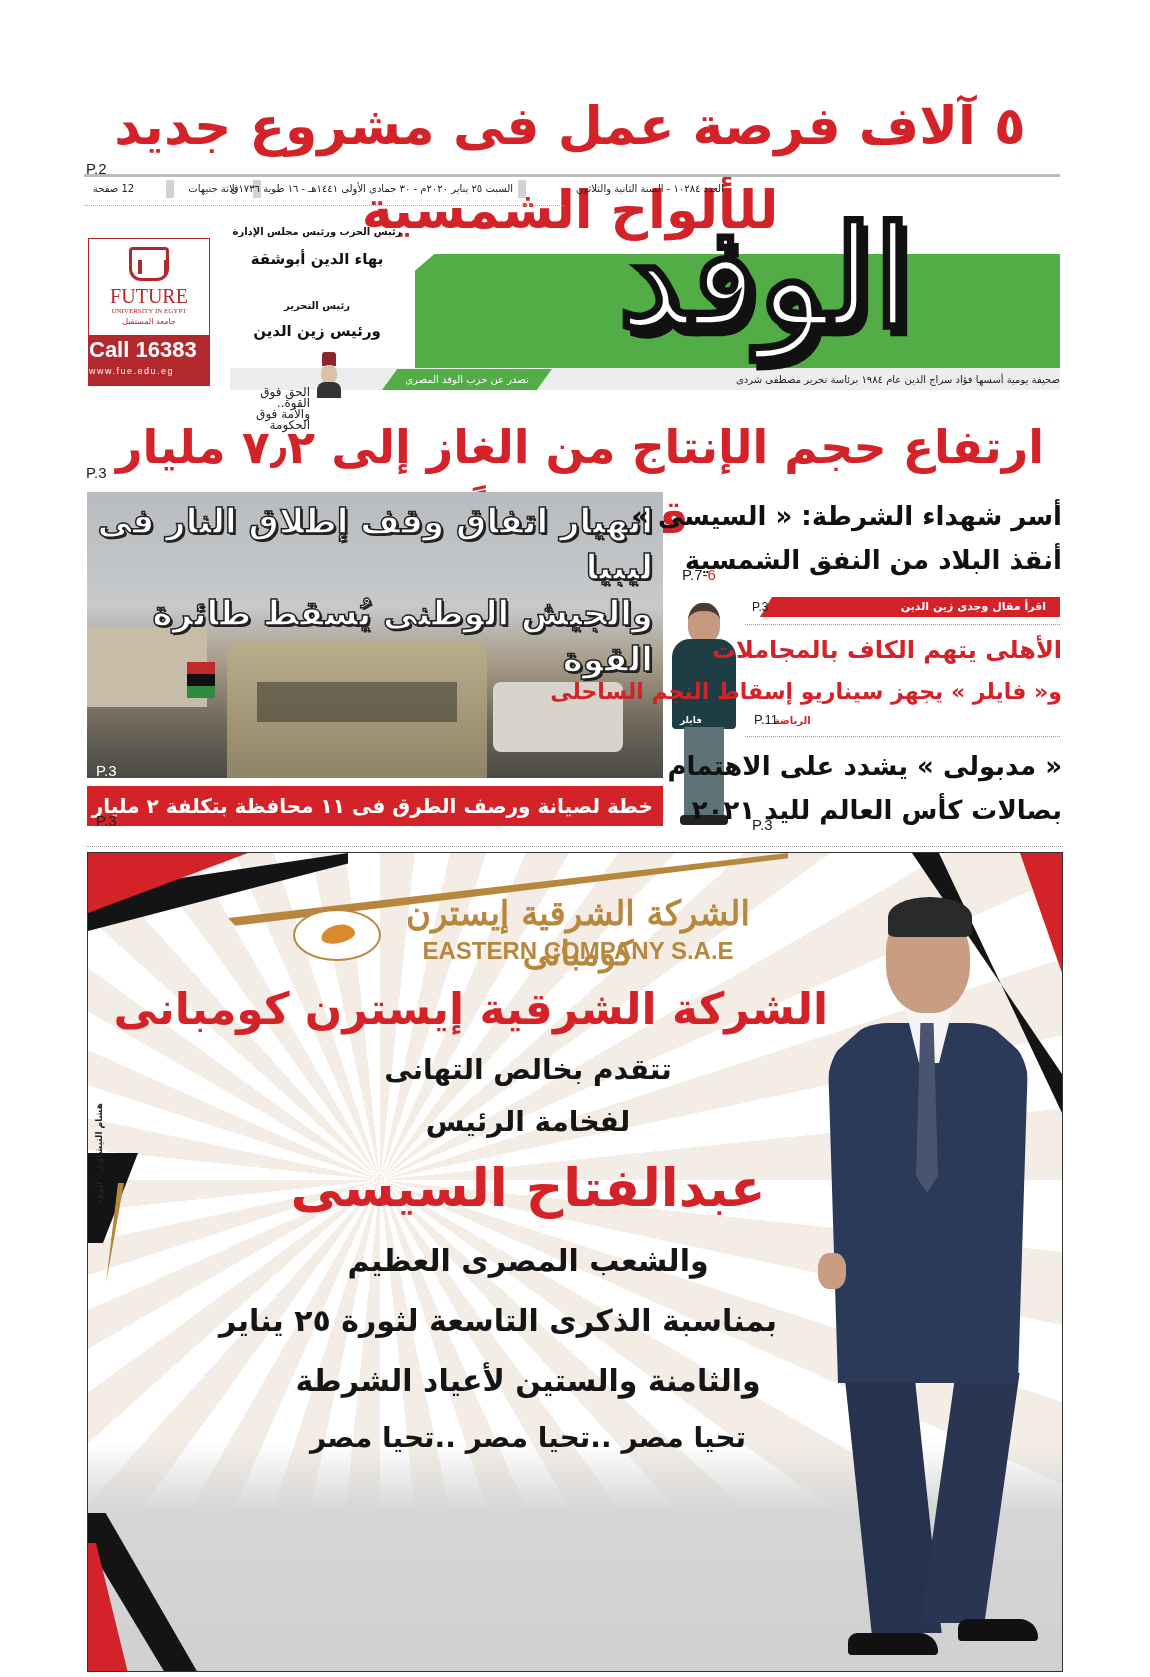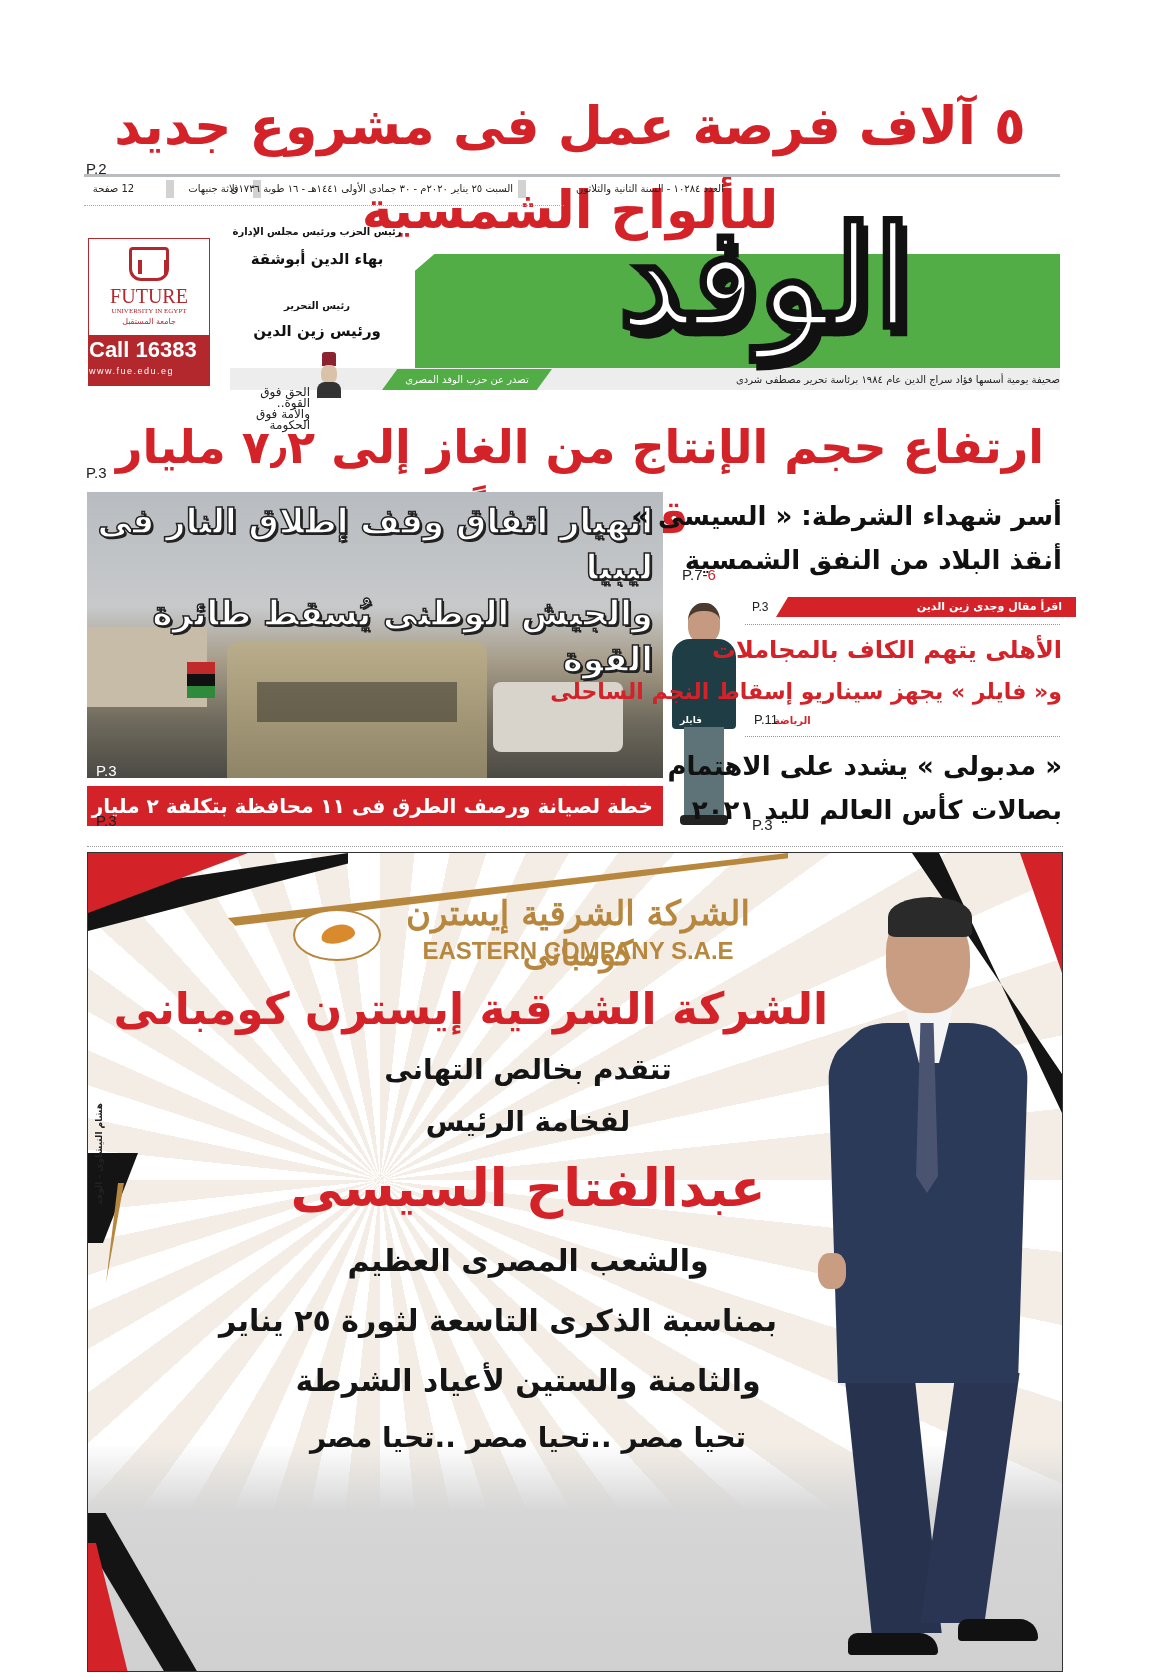--- a/index.html
+++ b/index.html
@@ -54,21 +54,21 @@
   #libya-photo .truck { position: absolute; left: 140px; top: 150px; width: 260px; height: 136px; background: linear-gradient(180deg, #b9ad8b, #8f8466); border-radius: 10px 10px 0 0; }
   #libya-photo .truck::before { content: ""; position: absolute; left: 30px; top: 40px; width: 200px; height: 40px; background: #2c2a24; opacity: .5; }
   #libya-photo .building { position: absolute; left: 0; top: 135px; width: 120px; height: 80px; background: #c7bca8; }
   #libya-photo .suv { position: absolute; right: 40px; top: 190px; width: 130px; height: 70px; background: #d8d4cc; border-radius: 8px; }
   #libya-photo .flag { position: absolute; left: 100px; top: 170px; width: 28px; height: 36px; background: linear-gradient(180deg, #c02a2a 33%, #111 33%, #111 66%, #2e8b3b 66%); }
   #libya-headline { position: absolute; right: 10px; top: 6px; width: 560px; font-size: 34px; font-weight: bold; color: #fff; text-align: right; line-height: 46px; -webkit-text-stroke: 1.5px #222; text-shadow: 2px 2px 0 #222; }
   #roads-bar { left: 87px; top: 786px; width: 576px; height: 40px; background: #d42229; color: #fff; font-size: 20px; font-weight: bold; line-height: 40px; text-align: right; padding-right: 10px; }
 
   
   .rc-head { font-size: 26px; font-weight: bold; text-align: right; line-height: 40px; white-space: nowrap; }
-  #read-bar { left: 760px; top: 597px; width: 300px; height: 20px; background: #d42229; color: #fff; font-size: 11px; font-weight: bold; line-height: 20px; text-align: right; padding-right: 14px; clip-path: polygon(4% 0, 100% 0, 100% 100%, 0 100%); margin-left: 16px; }
+  #read-bar { left: 760px; top: 597px; width: 300px; height: 20px; background: #d42229; color: #fff; font-size: 11px; font-weight: bold; line-height: 20px; text-align: right; padding-right: 14px; clip-path: polygon(4% 0, 100% 0, 100% 100%, 0 100%); }
   .dotted { border-top: 1px dotted #9a9a9a; height: 0; }
   #coach { left: 666px; top: 603px; width: 80px; height: 222px; }
   #coach .head { position: absolute; left: 22px; top: 0; width: 32px; height: 40px; background: #c69a80; border-radius: 45% 45% 40% 40%; border-top: 8px solid #4a3b2e; }
   #coach .jacket { position: absolute; left: 6px; top: 36px; width: 64px; height: 90px; background: #1f3d44; border-radius: 18px 18px 4px 4px; }
   #coach .legs { position: absolute; left: 18px; top: 124px; width: 40px; height: 92px; background: #5d7377; }
   #coach .shoe { position: absolute; left: 14px; top: 212px; width: 48px; height: 10px; background: #222; border-radius: 4px; }
   #coach-caption { position: absolute; left: 14px; top: 112px; font-size: 9px; color: #fff; font-weight: bold; }
 
   
   #ad-frame { left: 87px; top: 852px; width: 976px; height: 820px; border: 1px solid #333; overflow: hidden; background: repeating-conic-gradient(from 0deg at 30% 40%, #f3ede5 0deg 6deg, #ffffff 6deg 12deg); }

